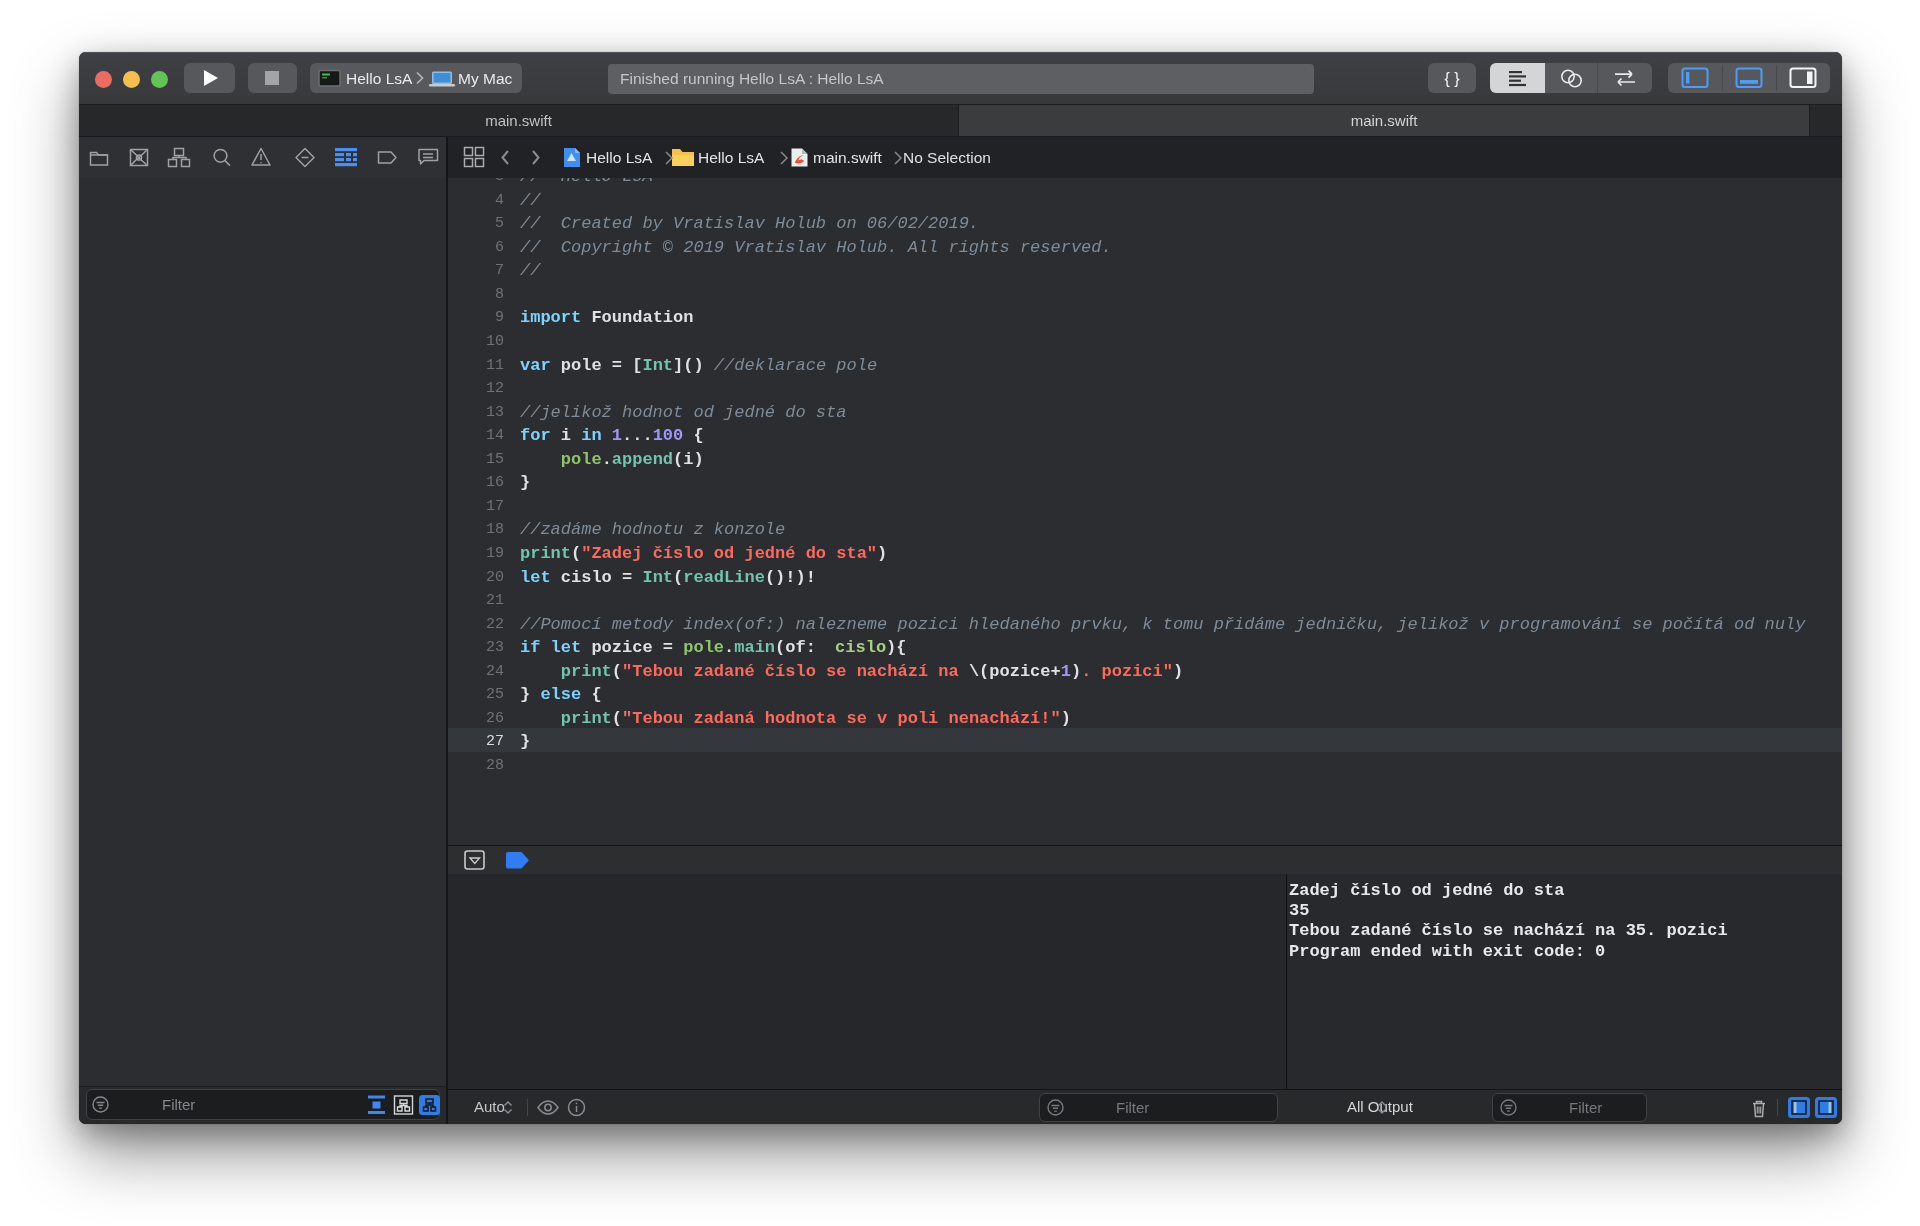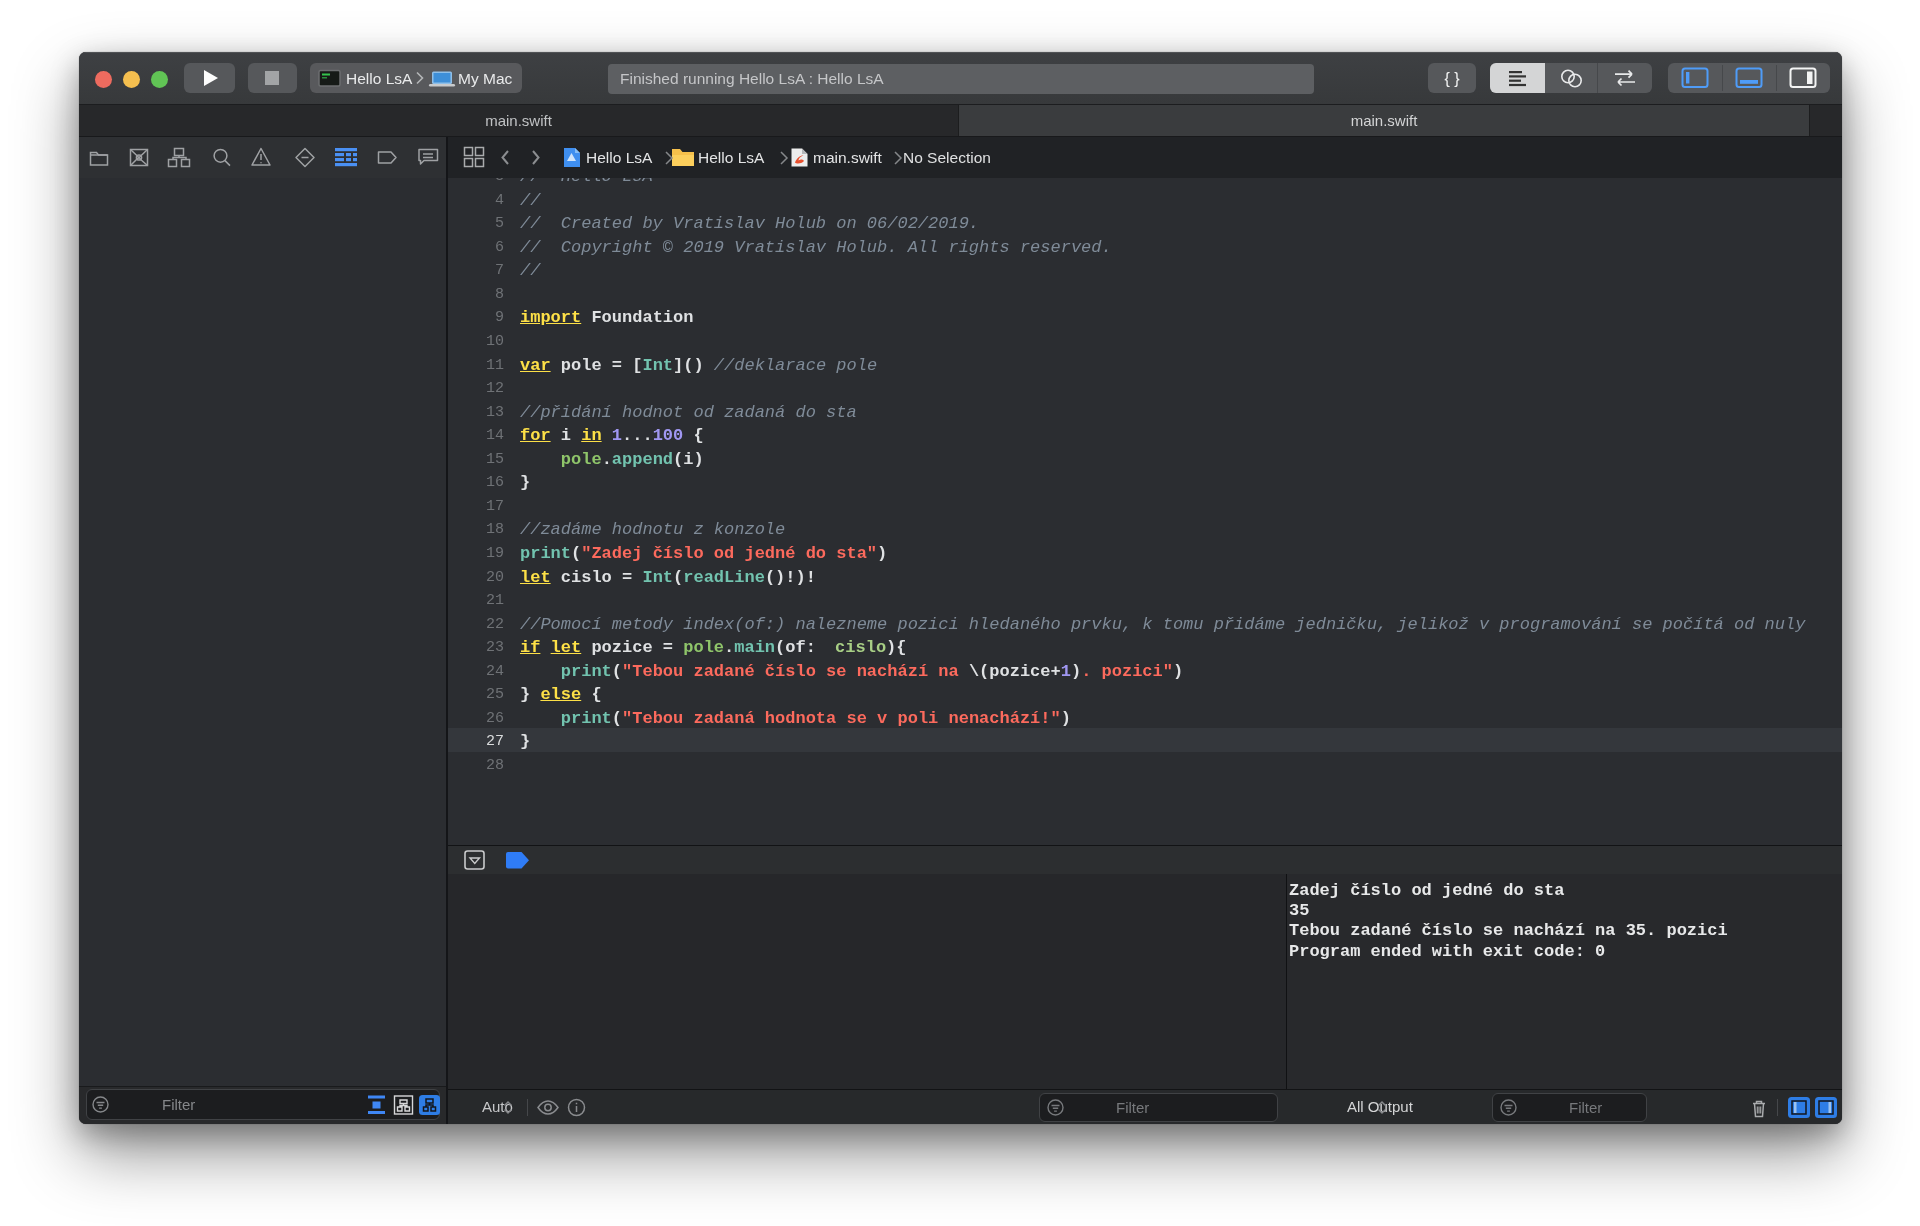--- a/index.html
+++ b/index.html
@@ -36,21 +36,21 @@
   
   #editor { position:absolute; left:369px; top:126px; width:1394px; height:667px;
     background:#2b2d31; overflow:hidden; }
   #lineband { position:absolute; left:0; top:550px; width:1394px; height:24px; background:#34373c; }
   #gutter { position:absolute; left:0; top:-12.8px; width:56px; text-align:right;
     font-family:"Liberation Mono", monospace; font-size:15px; line-height:23.55px; color:#6f7276; white-space:pre; }
   #code { position:absolute; left:72px; top:-12.8px; white-space:pre;
     font-family:"Liberation Mono", monospace; font-size:17px; line-height:23.55px;
     font-weight:bold; color:#dfe1e3; }
   .cm { color:#7f8b98; font-style:italic; font-weight:400; }
-  .kw { color:#fde047;text-decoration:underline; }
+  .kw { color:#7dd3fc; }
   .st { color:#fc6a5d; }
   .nm { color:#a097f2; }
   .fn { color:#72c3af; }
   .gv { color:#8fc56a; }
   .lv { color:#a8cf85;margin-left:9px; }
   
   #dstrip { position:absolute; left:369px; top:793px; width:1394px; height:29px; background:#2c2e30;
     border-top:1px solid #121315; }
   #varpane { position:absolute; left:369px; top:822px; width:838px; height:215px; background:#26272a; }
   #conpane { position:absolute; left:1208px; top:822px; width:555px; height:215px; background:#28292c; }
@@ -266,21 +266,21 @@
     <div id="code"><span class="cm">//  Hello LsA</span>
 <span class="cm">//</span>
 <span class="cm">//  Created by Vratislav Holub on 06/02/2019.</span>
 <span class="cm">//  Copyright © 2019 Vratislav Holub. All rights reserved.</span>
 <span class="cm">//</span>
 
 <span class="kw">import</span> Foundation
 
 <span class="kw">var</span> pole = [<span class="fn">Int</span>]() <span class="cm">//deklarace pole</span>
 
-<span class="cm">//přidání hodnot od zadaná do sta</span>
+<span class="cm">//jelikož hodnot od jedné do sta</span>
 <span class="kw">for</span> i <span class="kw">in</span> <span class="nm">1</span>...<span class="nm">100</span> {
     <span class="gv">pole</span>.<span class="fn">append</span>(i)
 }
 
 <span class="cm">//zadáme hodnotu z konzole</span>
 <span class="fn">print</span>(<span class="st">"Zadej číslo od jedné do sta"</span>)
 <span class="kw">let</span> cislo = <span class="fn">Int</span>(<span class="fn">readLine</span>()!)!
 
 <span class="cm">//Pomocí metody index(of:) nalezneme pozici hledaného prvku, k tomu přidáme jedničku, jelikož v programování se počítá od nuly</span>
 <span class="kw">if</span> <span class="kw">let</span> pozice = <span class="gv">pole</span>.<span class="fn">main</span>(of: <span class="lv">cislo</span>){
@@ -300,21 +300,21 @@
     </svg>
   </div>
   <div id="varpane"></div>
   <div id="conpane"></div>
   <div id="cdivider"></div>
   <div id="console">Zadej číslo od jedné do sta
 35
 Tebou zadané číslo se nachází na 35. pozici
 Program ended with exit code: 0</div>
   <div id="bottombar">
-    <div class="abs" style="left:34px; top:0; height:35px; line-height:34px; font-size:15px; color:#c6c7c9;">Auto</div>
+    <div class="abs" style="left:26px; top:0; height:35px; line-height:34px; font-size:15px; color:#c6c7c9;">Auto</div>
     <svg class="abs" style="left:54px; top:10px;" width="12" height="16" fill="none" stroke="#87898c" stroke-width="1.5">
       <path d="M2.5 5.5 L6 2 L9.5 5.5 M2.5 9.5 L6 13 L9.5 9.5"></path>
     </svg>
     <div class="abs" style="left:79px; top:9px; width:1px; height:17px; background:#45474a;"></div>
     <svg class="abs" style="left:88px; top:8px;" width="24" height="19" fill="none" stroke="#8a8c8f" stroke-width="1.5">
       <path d="M2 9.5 C5.5 4.5 9 3 12 3 C15 3 18.5 4.5 22 9.5 C18.5 14.5 15 16 12 16 C9 16 5.5 14.5 2 9.5 Z"></path>
       <circle cx="12" cy="9.5" r="3.2"></circle>
     </svg>
     <svg class="abs" style="left:119px; top:8px;" width="19" height="19" fill="none" stroke="#8a8c8f" stroke-width="1.5">
       <circle cx="9.5" cy="9.5" r="8"></circle>

